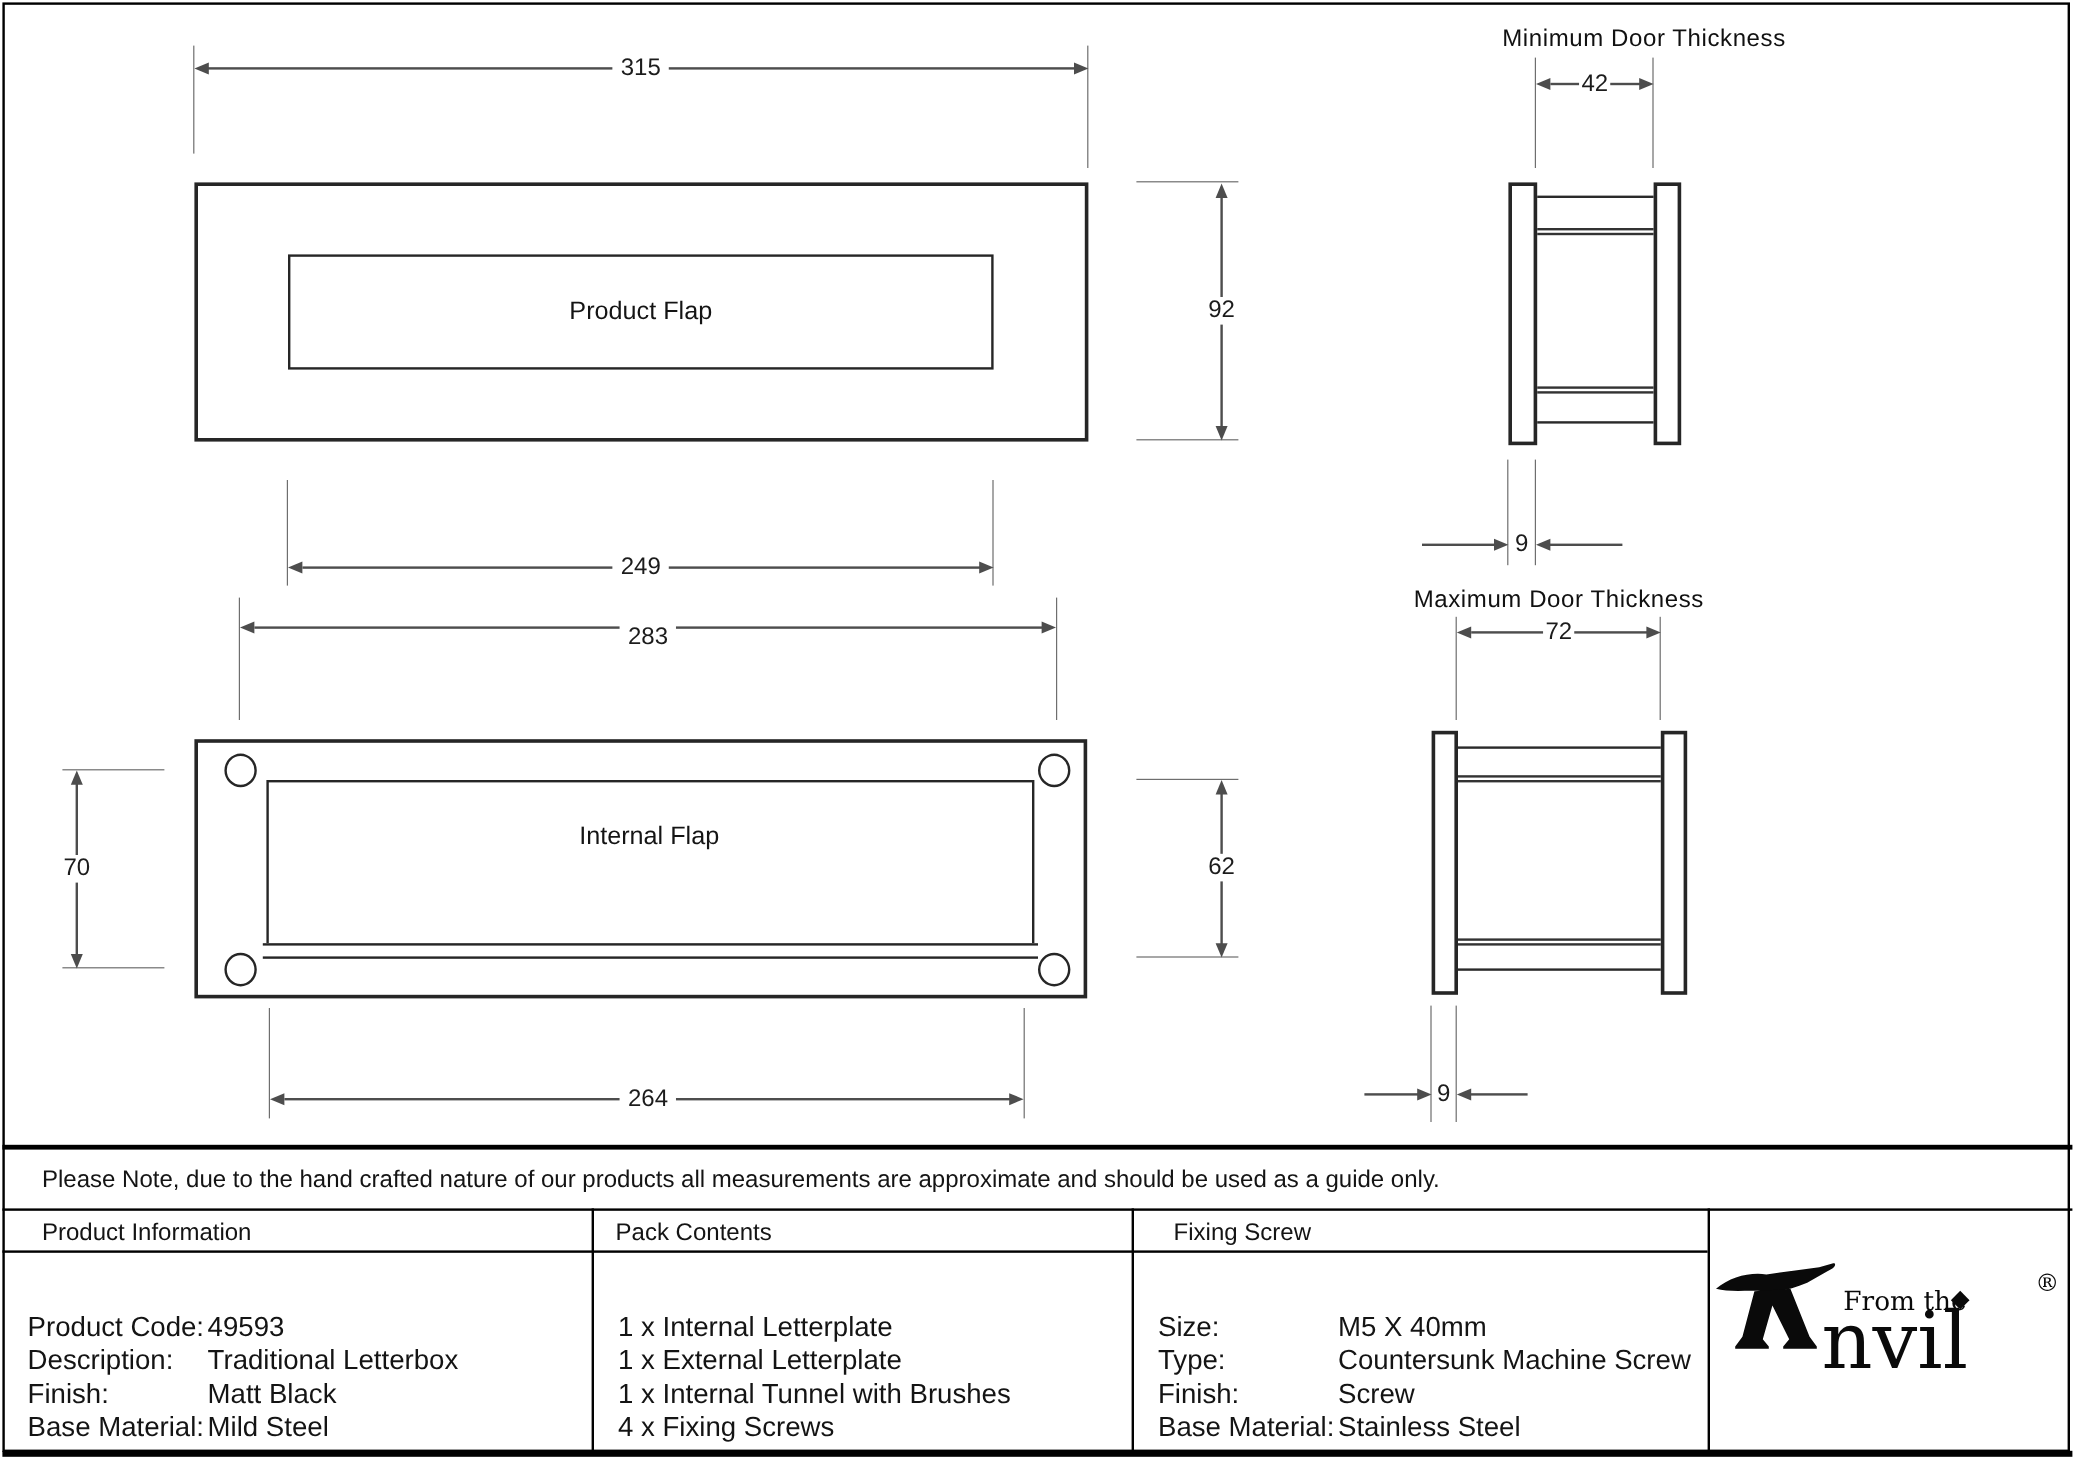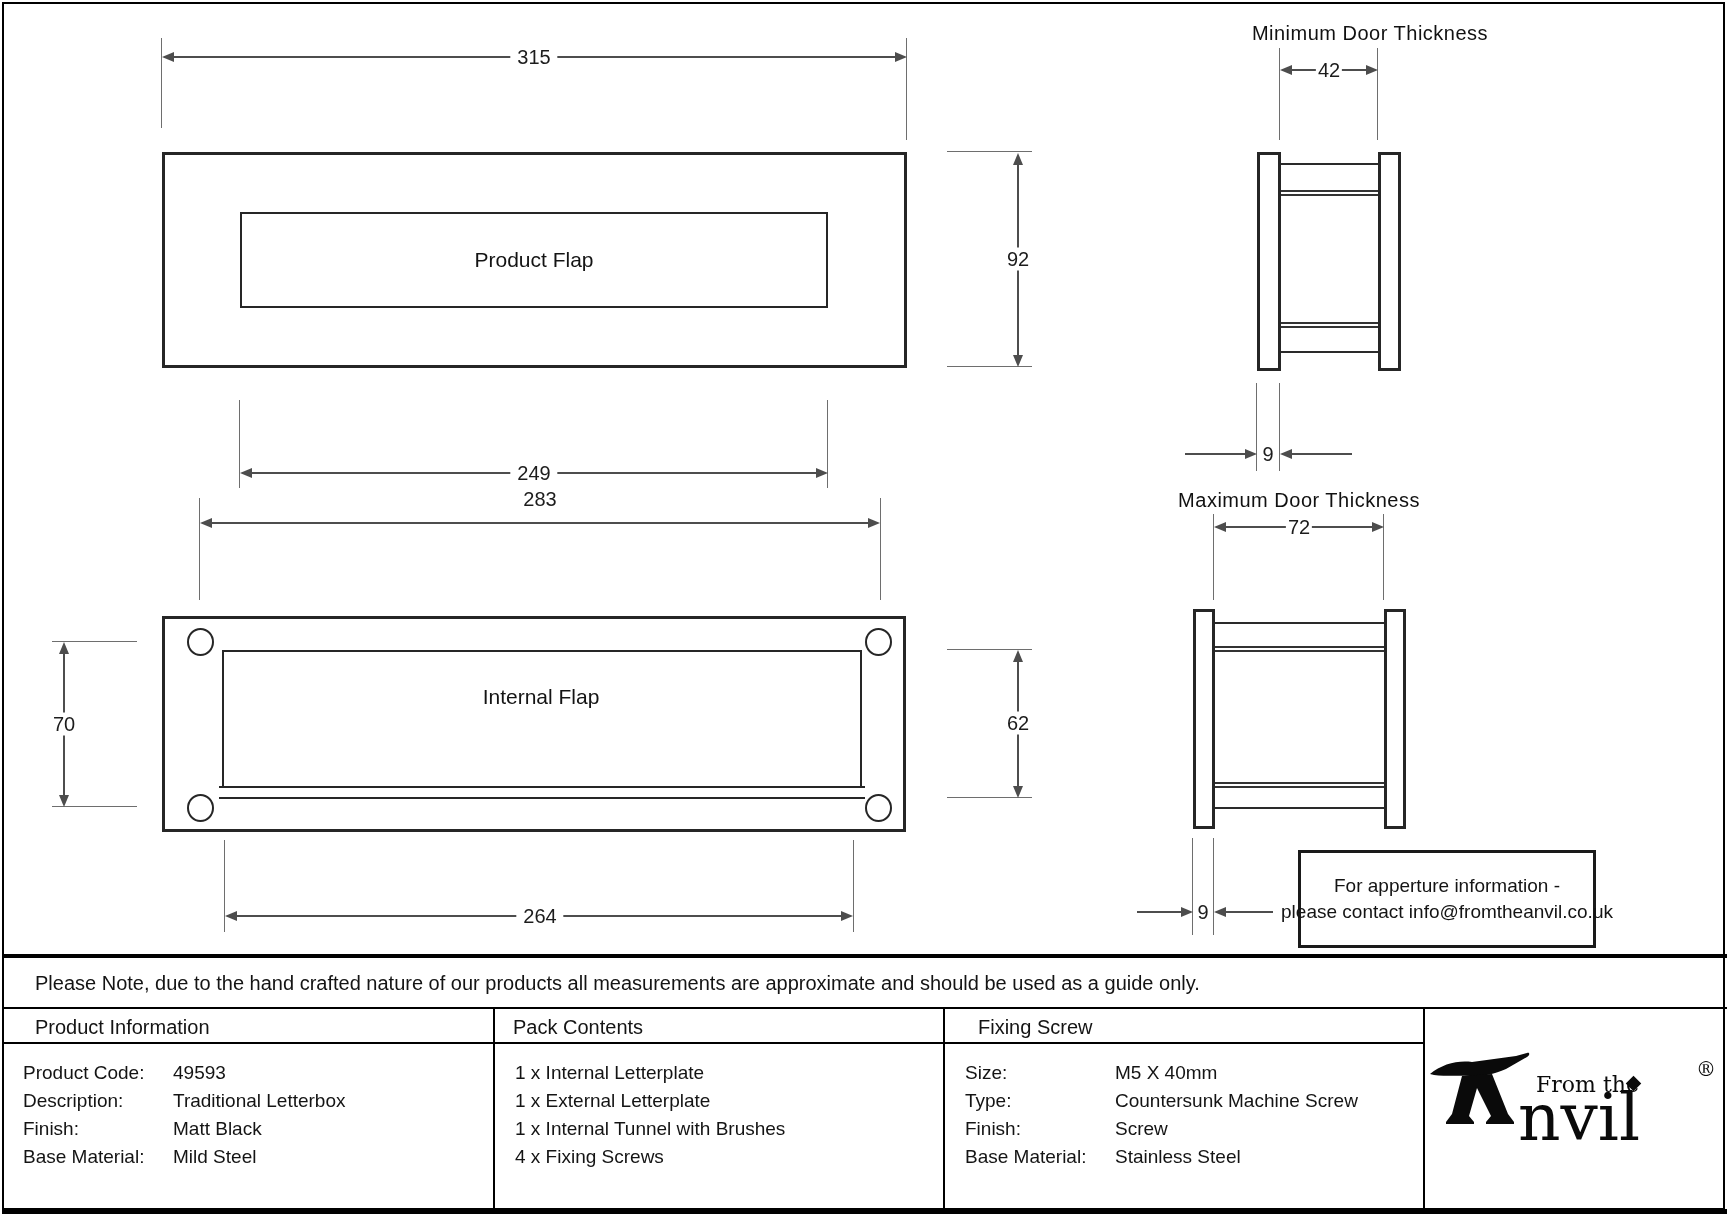--- a/index.html
+++ b/index.html
@@ -21,21 +21,21 @@
   .aU{border-width:0 5px 12px 5px;border-color:transparent transparent #4d4d4d transparent;}
   .aD{border-width:12px 5px 0 5px;border-color:#4d4d4d transparent transparent transparent;}
   .dlab{position:absolute;transform:translate(-50%,-50%);background:#fff;padding:0 7px;font-size:20px;white-space:nowrap;color:#1c1c1c;}
   .dlab.tight{padding:0 2px;}
   .flaplab{position:absolute;transform:translate(-50%,-50%);font-size:21px;color:#141414;white-space:nowrap;}
   .dtitle{position:absolute;transform:translate(-50%,-50%);font-size:20px;color:#111;white-space:nowrap;letter-spacing:.5px;}
   .apbox{position:absolute;left:1298px;top:850px;width:298px;height:98px;border:3px solid #1a1a1a;box-sizing:border-box;display:flex;flex-direction:column;align-items:center;justify-content:center;gap:4px;}
   .apbox div{font-size:19px;color:#141414;white-space:nowrap;}
   .tline{position:absolute;background:#000;}
   .txt{position:absolute;font-size:20px;color:#141414;white-space:nowrap;line-height:24px;}
-  .txt19{font-size:19px;}
+  .txt19{font-size:23px;margin-top:32px;}
 </style>
 </head>
 <body>
 
 <div class="sheet">
   <div class="pageborder"></div>
 
   <div class="box b3" style="left:162px;top:152px;width:745px;height:216px;"></div>
   <div class="box" style="left:240px;top:212px;width:588px;height:96px;"></div>
   <div class="flaplab" style="left:534px;top:260px;">Product Flap</div>
@@ -59,21 +59,21 @@
   <div class="lh" style="left:252px;top:472px;width:565px;"></div>
   <div class="ah aL" style="left:240px;top:468px;"></div>
   <div class="ah aR" style="left:816px;top:468px;"></div>
   <div class="dlab" style="left:534px;top:473px;">249</div>
 
   <div class="xv" style="left:199px;top:498px;height:102px;"></div>
   <div class="xv" style="left:880px;top:498px;height:102px;"></div>
   <div class="lh" style="left:212px;top:522px;width:657px;"></div>
   <div class="ah aL" style="left:200px;top:518px;"></div>
   <div class="ah aR" style="left:868px;top:518px;"></div>
-  <div class="dlab" style="left:540px;top:499px;">283</div>
+  <div class="dlab" style="left:540px;top:531px;">283</div>
 
   <div class="box b3" style="left:162px;top:616px;width:744px;height:216px;"></div>
   <div class="box" style="left:222px;top:650px;width:640px;height:138px;"></div>
   <div class="bar" style="left:219px;top:786px;width:646px;height:13px;"></div>
   <div class="flaplab" style="left:541px;top:697px;">Internal Flap</div>
   <div class="hole" style="left:187px;top:628px;"></div>
   <div class="hole" style="left:865px;top:628px;"></div>
   <div class="hole" style="left:187px;top:794px;"></div>
   <div class="hole" style="left:865px;top:794px;"></div>
 
@@ -141,24 +141,20 @@
   <div class="tl tl2" style="left:1215px;top:807px;width:169px;"></div>
 
   <div class="xv" style="left:1192px;top:838px;height:97px;"></div>
   <div class="xv" style="left:1213px;top:838px;height:97px;"></div>
   <div class="lh" style="left:1137px;top:911px;width:45px;"></div>
   <div class="ah aR" style="left:1181px;top:907px;"></div>
   <div class="ah aL" style="left:1214px;top:907px;"></div>
   <div class="lh" style="left:1225px;top:911px;width:48px;"></div>
   <div class="dlab tight" style="left:1203px;top:912px;">9</div>
 
-  <div class="apbox">
-    <div>For apperture information -</div>
-    <div>please contact info@fromtheanvil.co.uk</div>
-  </div>
 
   <div class="tline" style="left:2px;top:954px;width:1725px;height:4px;"></div>
   <div class="txt" style="left:35px;top:971px;">Please Note, due to the hand crafted nature of our products all measurements are approximate and should be used as a guide only.</div>
 
   <div class="tline" style="left:2px;top:1007px;width:1725px;height:2px;"></div>
   <div class="tline" style="left:2px;top:1042px;width:1421px;height:2px;"></div>
   <div class="tline" style="left:493px;top:1007px;width:2px;height:203px;"></div>
   <div class="tline" style="left:943px;top:1007px;width:2px;height:203px;"></div>
   <div class="tline" style="left:1423px;top:1007px;width:2px;height:203px;"></div>
   <div class="tline" style="left:2px;top:1209px;width:1725px;height:5px;"></div>

